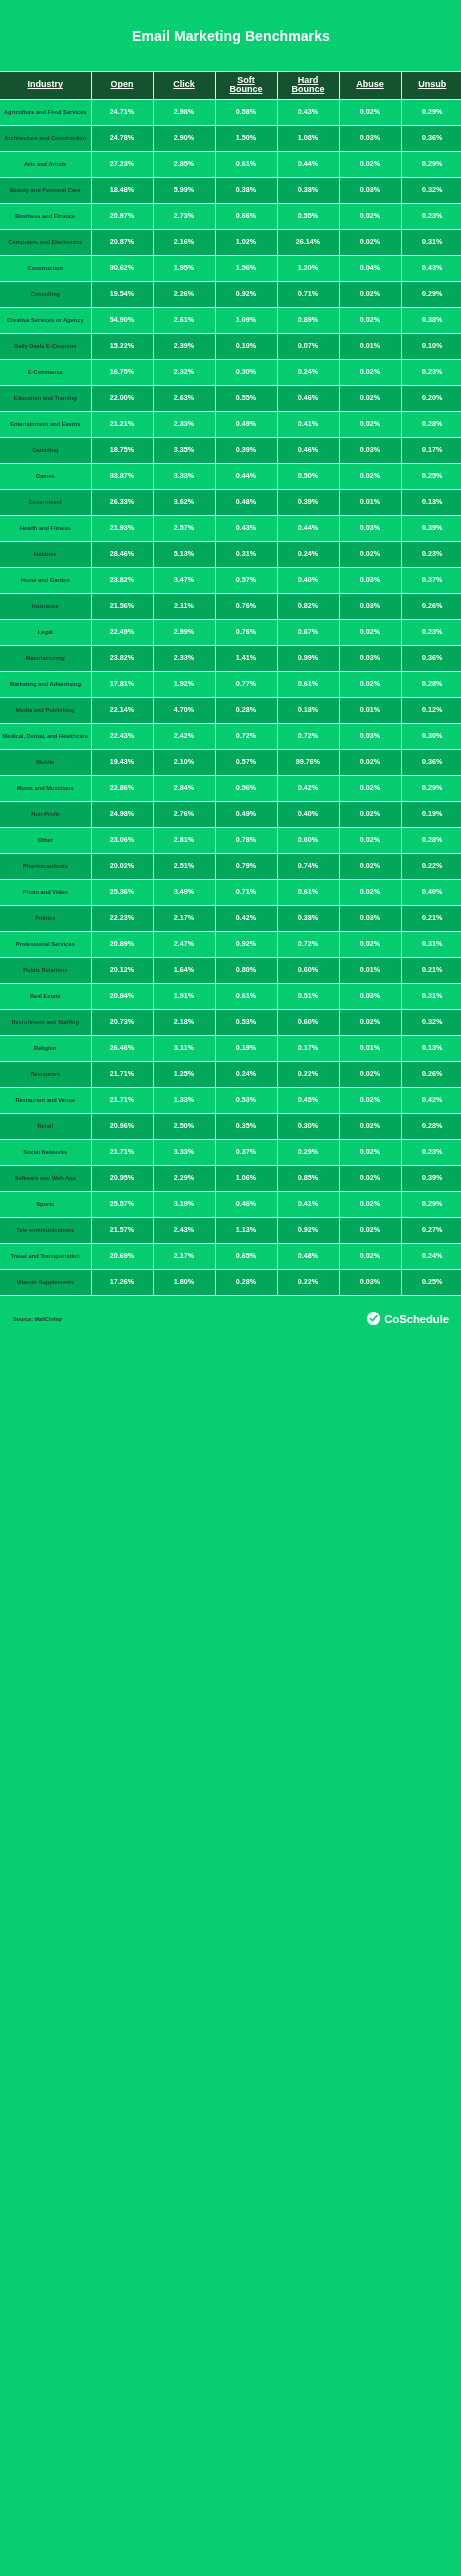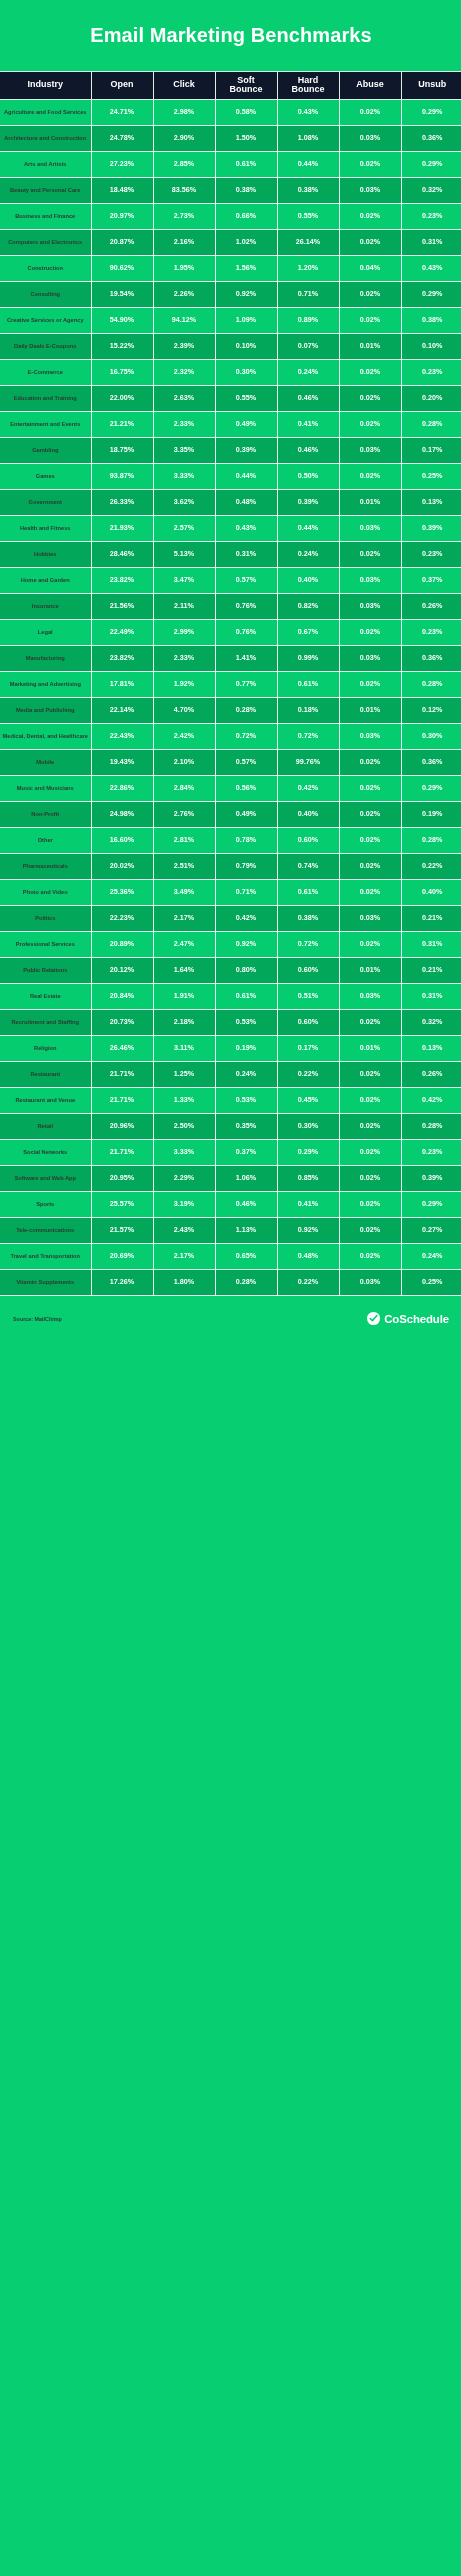--- a/index.html
+++ b/index.html
@@ -17,48 +17,49 @@
   
   .title-bar {
     height: 71px;
     display: flex;
     align-items: center;
     justify-content: center;
     background: #06ce71;
   }
   .title {
     color: #ffffff;
-    font-size: 20px;
+    font-size: 14px;
     font-weight: bold;
     letter-spacing: 0.1px;
     text-align: center;
     font-family: "Liberation Sans", sans-serif;
   }
 
   
   .table {
     width: 462px;
     border-collapse: collapse;
     table-layout: fixed;
   }
   .table col.c-ind { width: 91px; }
   .table col.c-num { width: 62px; }
 
   thead th {
-    background: #0f172a;
+    background: #14532d;
     color: #ffffff;
     font-size: 9px;
     font-weight: bold;
     text-align: center;
     vertical-align: middle;
     height: 27.6px;
     line-height: 1.08;
     border-left: 1.2px solid #d9f2e4;
     border-right: 1.2px solid #d9f2e4;
     padding: 1.2px 1.2px;
+    text-decoration: underline;
   }
   thead th:first-child { border-left: none; }
   thead th:last-child  { border-right: none; }
   thead tr { border-top: 1.2px solid #d9f2e4; border-bottom: 1.2px solid #d9f2e4; }
 
   tbody tr { height: 26px; }
   tbody td {
     border-left: 1.2px solid #e4f7ec;
     border-right: 1.2px solid #e4f7ec;
     border-bottom: 1.2px solid #e4f7ec;
@@ -174,21 +175,21 @@
           <td class="val">27.23%</td>
           <td class="val">2.85%</td>
           <td class="val">0.61%</td>
           <td class="val">0.44%</td>
           <td class="val">0.02%</td>
           <td class="val">0.29%</td>
         </tr>
         <tr class="dark">
           <td class="industry">Beauty and Personal Care</td>
           <td class="val">18.48%</td>
-          <td class="val">83.56%</td>
+          <td class="val">5.99%</td>
           <td class="val">0.38%</td>
           <td class="val">0.38%</td>
           <td class="val">0.03%</td>
           <td class="val">0.32%</td>
         </tr>
         <tr class="light">
           <td class="industry">Business and Finance</td>
           <td class="val">20.97%</td>
           <td class="val">2.73%</td>
           <td class="val">0.66%</td>
@@ -219,21 +220,21 @@
           <td class="val">19.54%</td>
           <td class="val">2.26%</td>
           <td class="val">0.92%</td>
           <td class="val">0.71%</td>
           <td class="val">0.02%</td>
           <td class="val">0.29%</td>
         </tr>
         <tr class="light">
           <td class="industry">Creative Services or Agency</td>
           <td class="val">54.90%</td>
-          <td class="val">94.12%</td>
+          <td class="val">2.61%</td>
           <td class="val">1.09%</td>
           <td class="val">0.89%</td>
           <td class="val">0.02%</td>
           <td class="val">0.38%</td>
         </tr>
         <tr class="dark">
           <td class="industry">Daily Deals E-Coupons</td>
           <td class="val">15.22%</td>
           <td class="val">2.39%</td>
           <td class="val">0.10%</td>
@@ -398,21 +399,21 @@
           <td class="industry">Non-Profit</td>
           <td class="val">24.98%</td>
           <td class="val">2.76%</td>
           <td class="val">0.49%</td>
           <td class="val">0.40%</td>
           <td class="val">0.02%</td>
           <td class="val">0.19%</td>
         </tr>
         <tr class="light">
           <td class="industry">Other</td>
-          <td class="val">16.60%</td>
+          <td class="val">23.06%</td>
           <td class="val">2.81%</td>
           <td class="val">0.78%</td>
           <td class="val">0.60%</td>
           <td class="val">0.02%</td>
           <td class="val">0.28%</td>
         </tr>
         <tr class="dark">
           <td class="industry">Pharmaceuticals</td>
           <td class="val">20.02%</td>
           <td class="val">2.51%</td>

